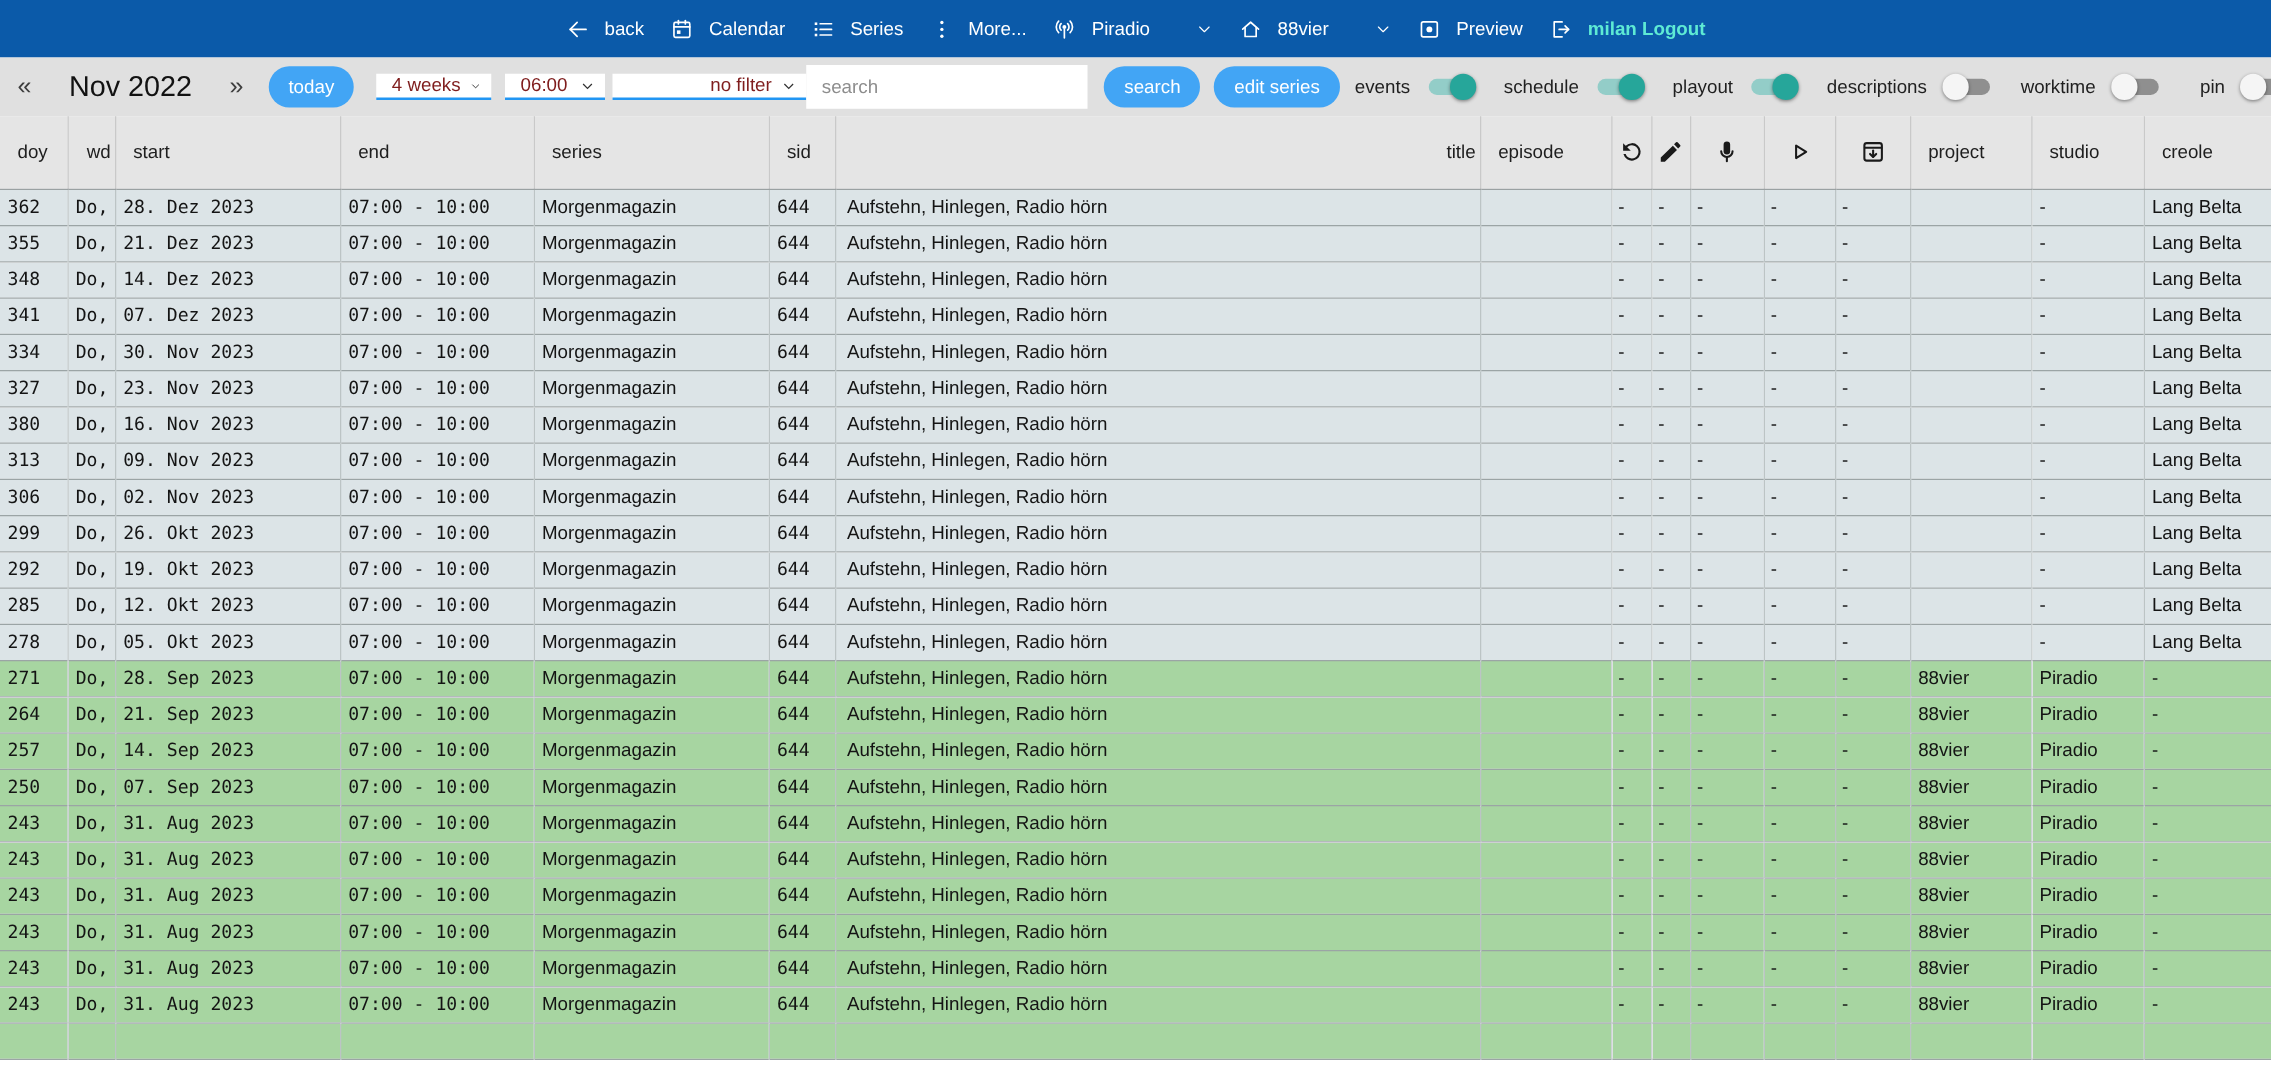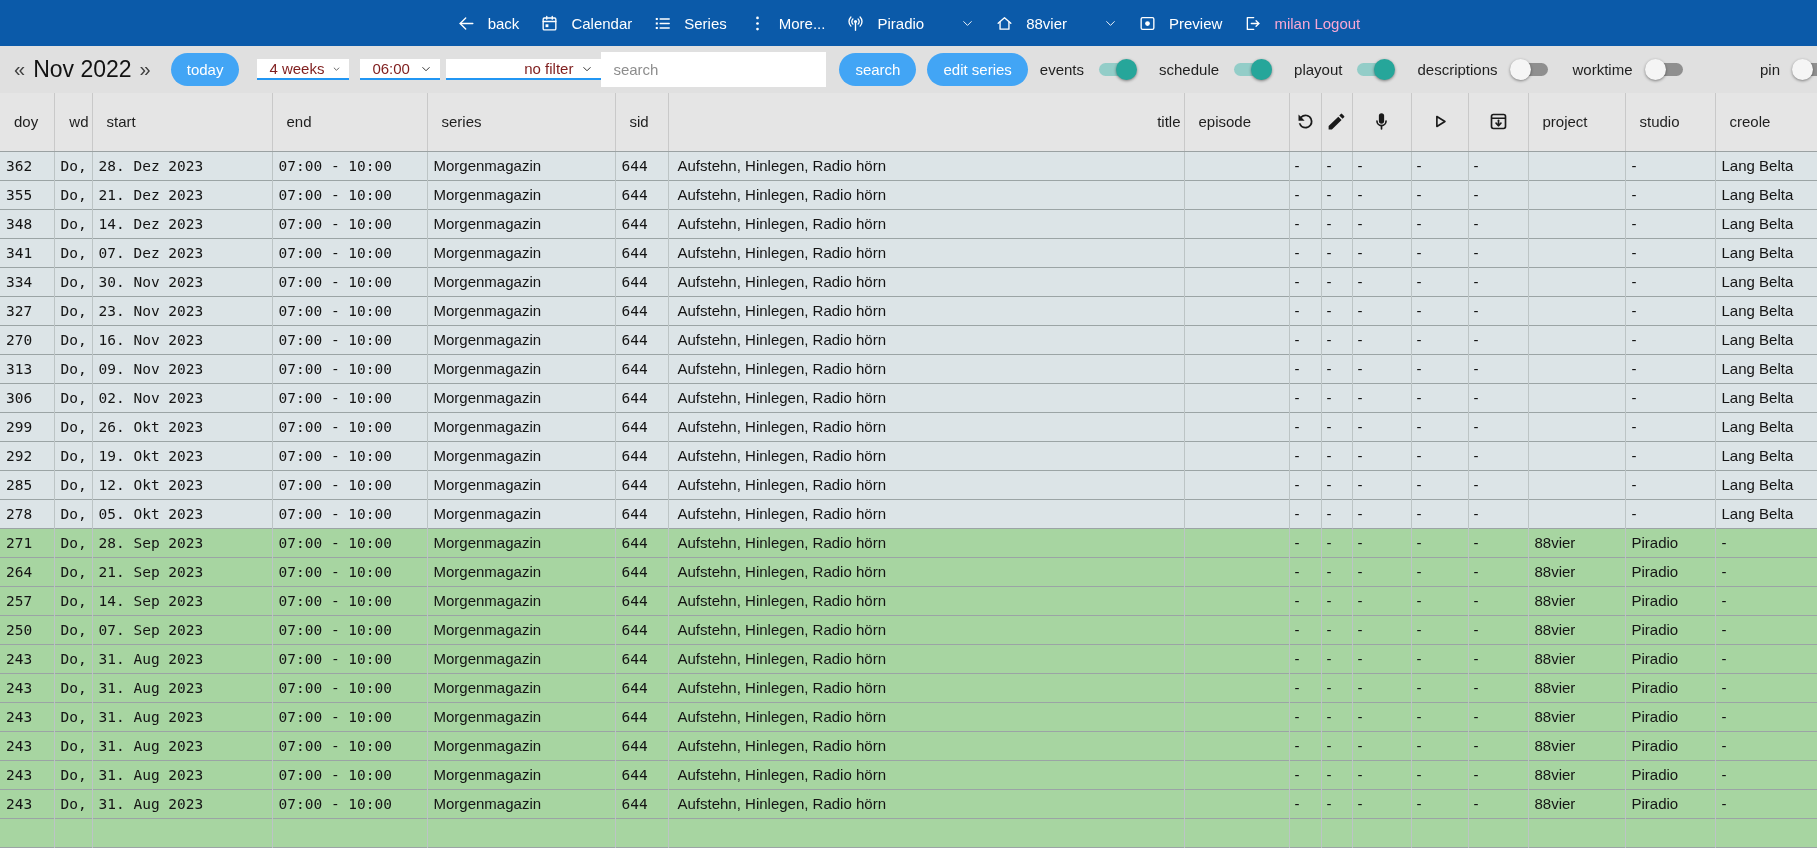--- a/index.html
+++ b/index.html
@@ -15,30 +15,30 @@
     height:46px; background:#0b5aa9; color:#fff;
     display:flex; align-items:center; justify-content:center; gap:21px;
     font-size:15px;
   }
   .nav-item { display:flex; align-items:center; gap:12px; cursor:pointer; white-space:nowrap; }
   .nicon { width:19px; height:19px; display:block; }
   .nicon path, .nicon rect, .nicon line, .nicon circle, .nicon polyline
     { stroke:#fff; fill:none; stroke-width:1.7; stroke-linecap:round; stroke-linejoin:round; }
   .nicon .fillw { fill:#fff; stroke:none; }
   .chev { width:13px; height:13px; margin-left:25px; }
-  .logout-label { color:#f9a8d4; }
+  .logout-label { color:#5eead4;font-weight:bold; }
 
   
   .toolbar {
     height:47px; background:#e0e0e0;
     display:flex; align-items:center; padding-left:10px;
     white-space:nowrap;
   }
   .arrow-btn { background:none; border:none; font-size:20px; color:#3e3e3e; padding:0 4px; cursor:pointer; font-family:inherit; }
-  .month { font-size:23px; color:#121212; margin:0 4px; }
+  .month { font-size:23px; color:#121212; margin:0 26px; }
   .pill {
     background:#42a5f5; color:#fff; border:none; border-radius:17px;
     height:33px; padding:0 16px; font-size:15px; font-family:inherit; cursor:pointer;
   }
   .pill.today { margin-left:16px; }
   .sel {
     background:#fff; border:none; border-bottom:2px solid #2196f3;
     height:21px; display:flex; align-items:center; justify-content:space-between;
     padding:0 8px 0 12px; font-size:15px; color:#7f1d1d; cursor:pointer;
   }
@@ -405,21 +405,21 @@
         <td class="act">-</td>
         <td class="act">-</td>
         <td class="act">-</td>
         <td class="act">-</td>
         <td class="act">-</td>
         <td></td>
         <td>-</td>
         <td>Lang Belta</td>
       </tr>
       <tr class="gray">
-        <td class="mono">270</td>
+        <td class="mono">380</td>
         <td class="mono">Do,</td>
         <td class="mono">16. Nov 2023</td>
         <td class="mono">07:00 - 10:00</td>
         <td>Morgenmagazin</td>
         <td class="mono">644</td>
         <td class="ttl">Aufstehn, Hinlegen, Radio hörn</td>
         <td></td>
         <td class="act">-</td>
         <td class="act">-</td>
         <td class="act">-</td>

